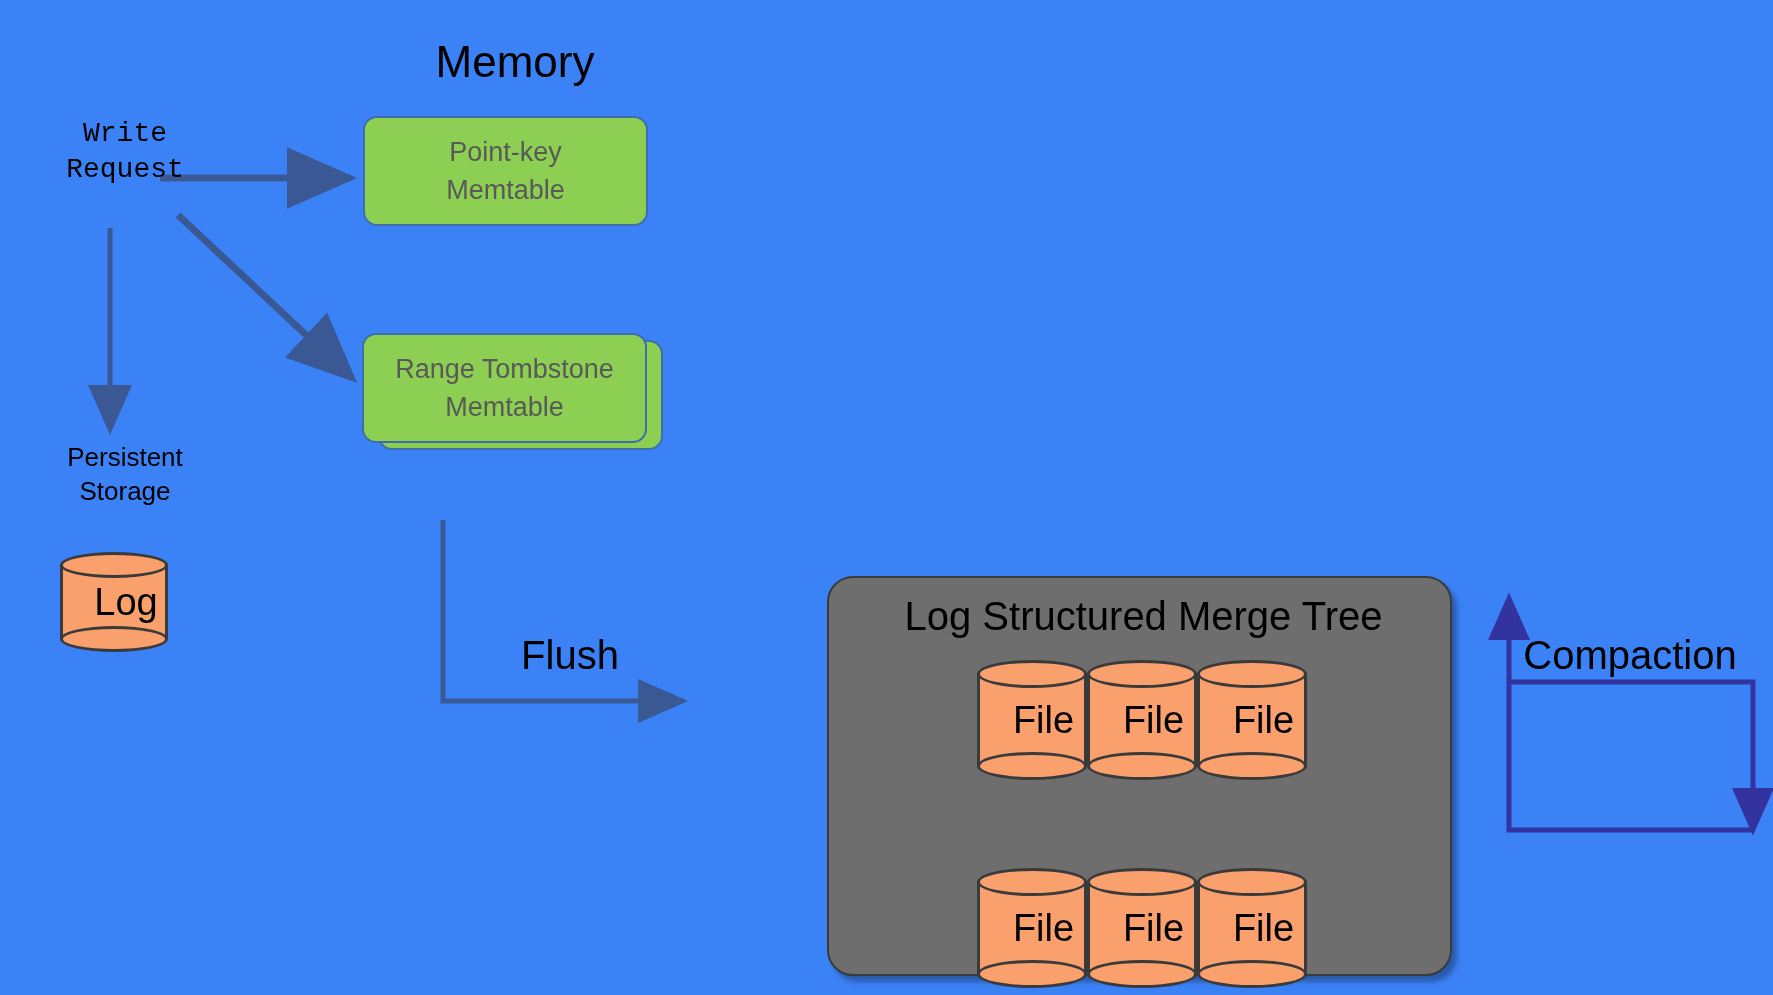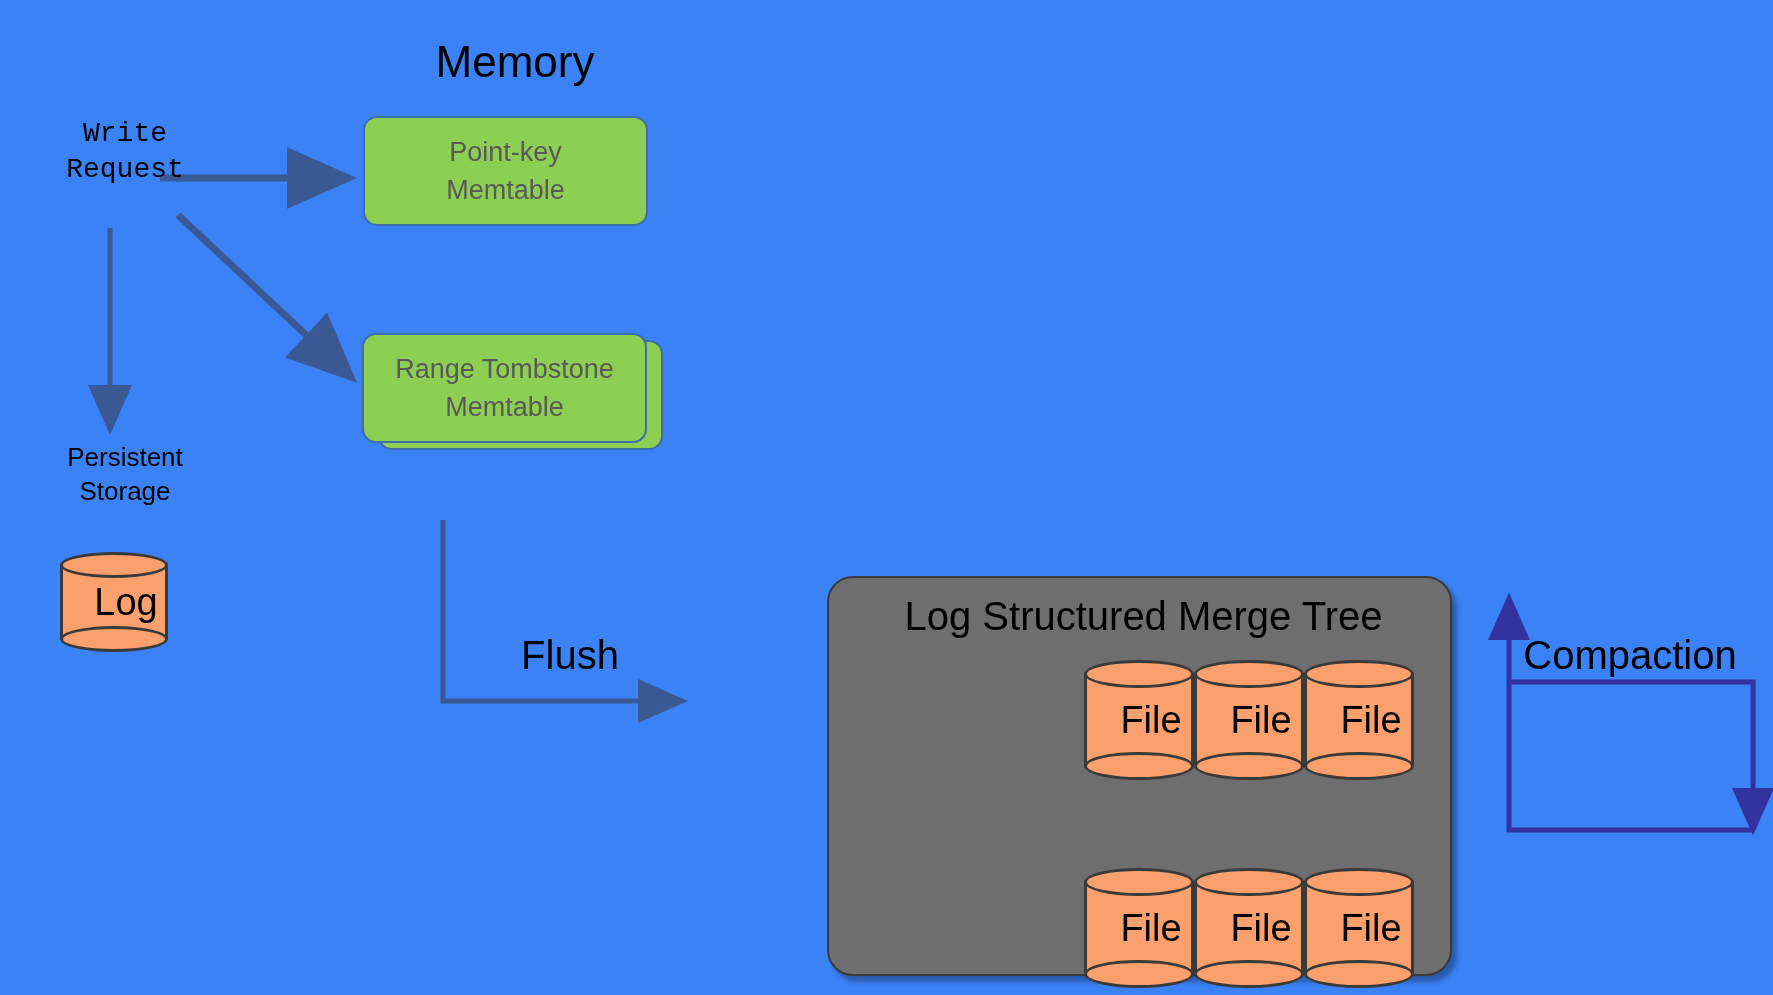--- a/index.html
+++ b/index.html
@@ -72,21 +72,21 @@
     text-align: center;
     color: #000000;
     font-size: 40px;
     font-family: "Liberation Sans", sans-serif;
   }
   .file-row {
     position: absolute;
     left: 40px;
     width: 545px;
     display: flex;
-    justify-content: flex-end;
+    justify-content: center;
   }
   #file-row-1 { top: 82px; }
   #file-row-2 { top: 290px; }
 
   
   .cyl {
     position: relative;
     box-sizing: border-box;
   }
   .cyl .body {

